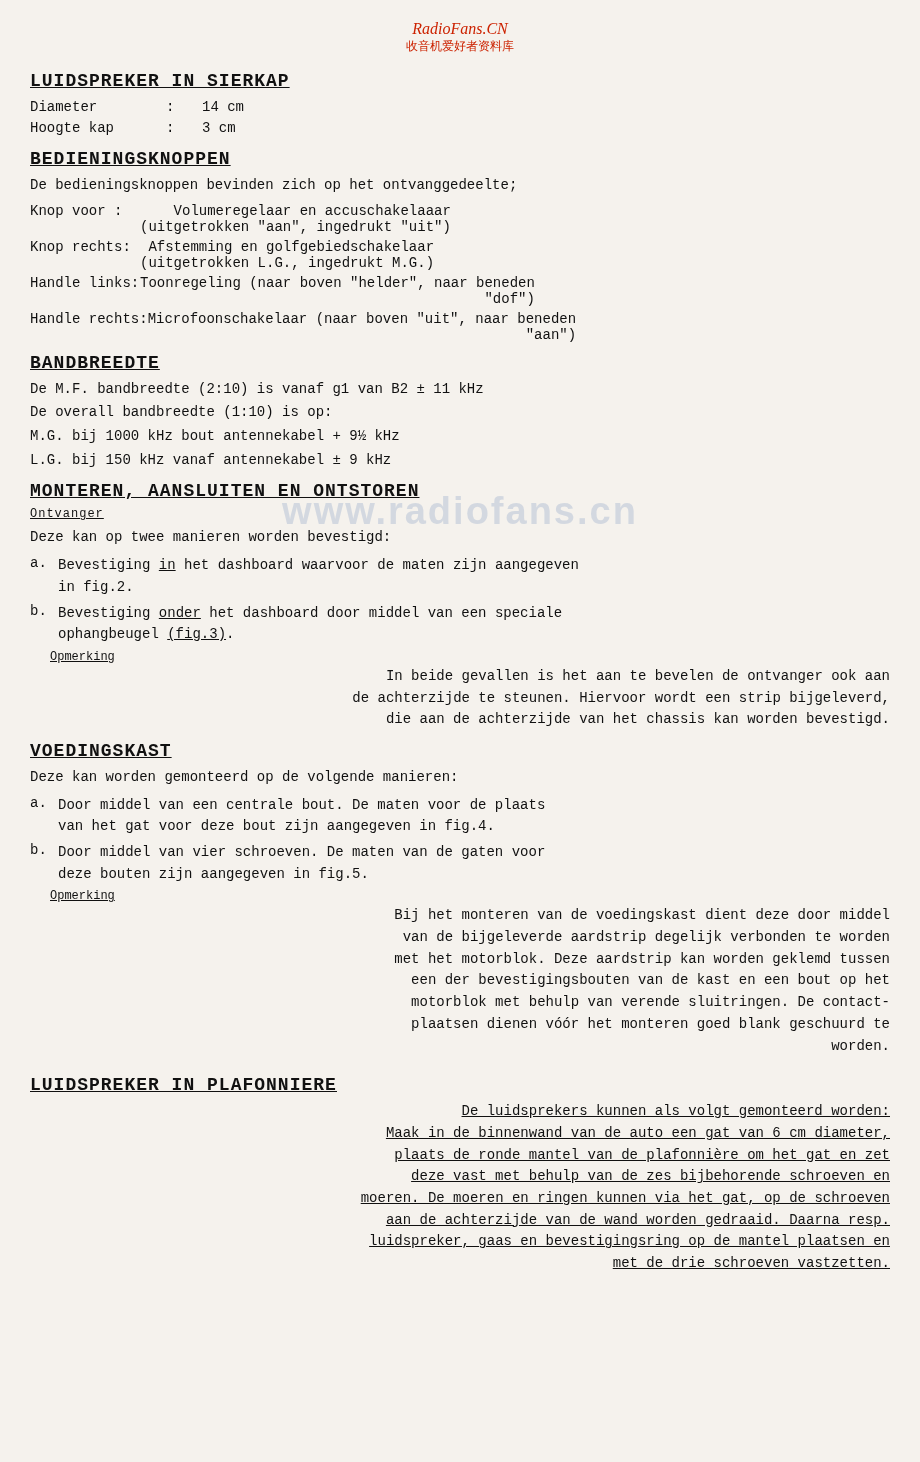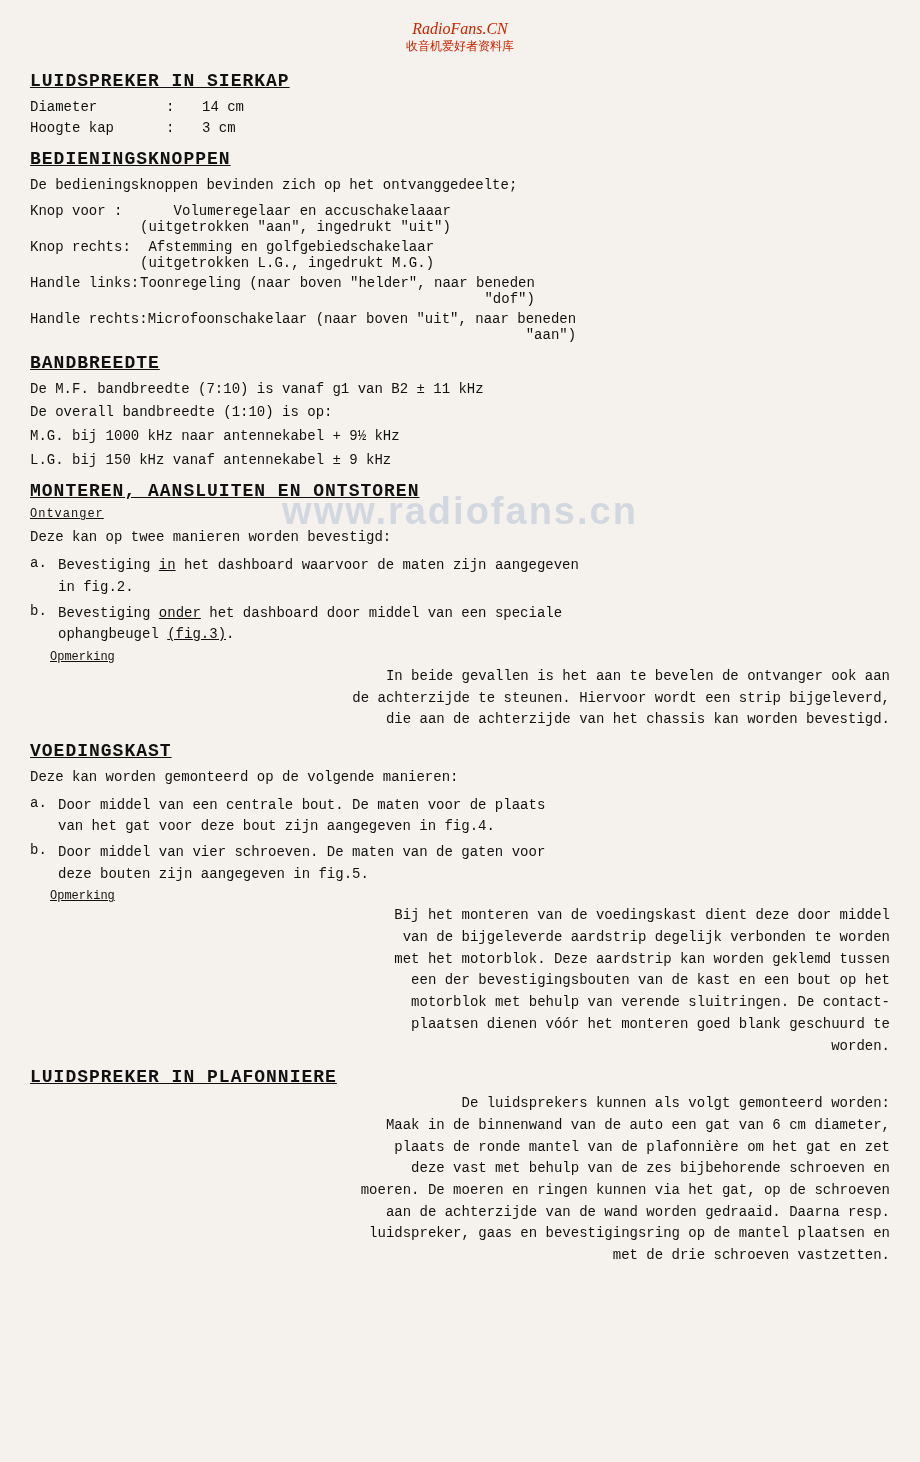--- a/index.html
+++ b/index.html
@@ -223,23 +223,23 @@
       <span class="knop-label">Handle rechts:</span>
       <span class="knop-value">
         Microfoonschakelaar (naar boven "uit", naar beneden<br>
         <span>"aan")</span>
       </span>
     </div>
   </div>
 
   <div style="margin-top:8px;">
     <div class="section-title">BANDBREEDTE</div>
-    <div class="band-row">De M.F. bandbreedte (7:10) is vanaf g1 van B2 ± 11 kHz</div>
+    <div class="band-row">De M.F. bandbreedte (2:10) is vanaf g1 van B2 ± 11 kHz</div>
     <div class="band-row">De overall bandbreedte (1:10) is op:</div>
-    <div class="band-row">M.G. bij 1000 kHz naar antennekabel + 9½ kHz</div>
+    <div class="band-row">M.G. bij 1000 kHz bout antennekabel + 9½ kHz</div>
     <div class="band-row">L.G. bij  150 kHz vanaf antennekabel ± 9  kHz</div>
   </div>
 
   <div style="margin-top:10px;">
     <div class="section-title">MONTEREN, AANSLUITEN EN ONTSTOREN</div>
     <div class="section-title-nounderline" style="text-decoration:underline; font-weight:normal;">Ontvanger</div>
     <p>Deze kan op twee manieren worden bevestigd:</p>
 
     <div class="list-item">
       <span class="list-marker">a.</span>
@@ -294,21 +294,21 @@
         van de bijgeleverde aardstrip degelijk verbonden te worden<br>
         met het motorblok. Deze aardstrip kan worden geklemd tussen<br>
         een der bevestigingsbouten van de kast en een bout op het<br>
         motorblok met behulp van verende sluitringen. De contact-<br>
         plaatsen dienen vóór het monteren goed blank geschuurd te<br>
         worden.
       </div>
     </div>
   </div>
 
-  <div style="margin-top:10px;">
+  <div style="margin-top:18px;text-decoration:underline;">
     <div class="section-title">LUIDSPREKER IN PLAFONNIERE</div>
     <div class="note-content">
       De luidsprekers kunnen als volgt gemonteerd worden:<br>
       Maak in de binnenwand van de auto een gat van 6 cm diameter,<br>
       plaats de ronde mantel van de plafonnière om het gat en zet<br>
       deze vast met behulp van de zes bijbehorende schroeven en<br>
       moeren. De moeren en ringen kunnen via het gat, op de schroeven<br>
       aan de achterzijde van de wand worden gedraaid. Daarna resp.<br>
       luidspreker, gaas en bevestigingsring op de mantel plaatsen en<br>
       met de drie schroeven vastzetten.

